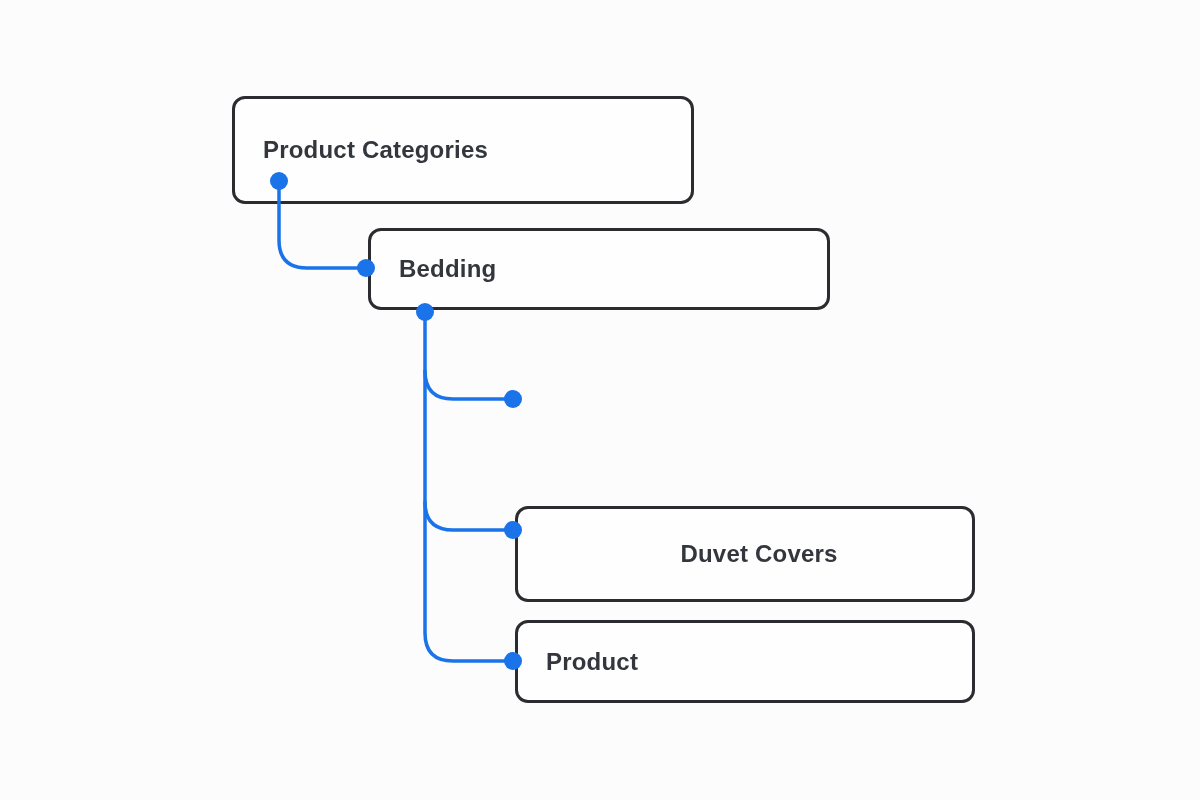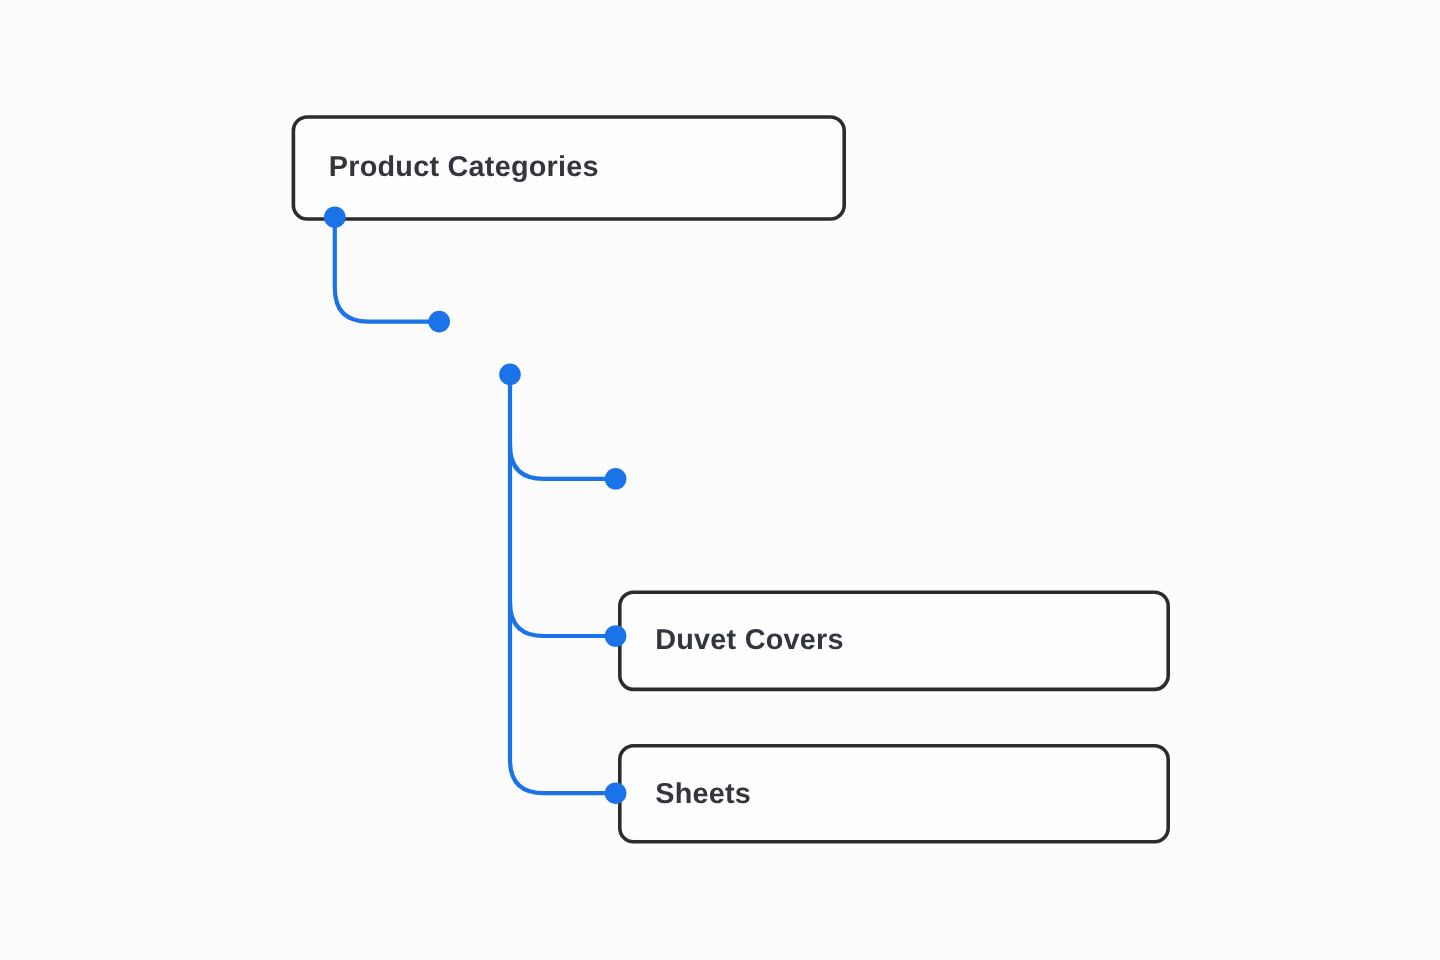--- a/index.html
+++ b/index.html
@@ -26,24 +26,24 @@
     padding-left: 28px;
     z-index: 1;
   }
   .node .label {
     font-size: 24px;
     font-weight: 600;
     letter-spacing: 0.2px;
     color: #33373d;
   }
   
-  #node-product-categories { left: 243px; top:  96px; width: 462px; height: 88px; }
+  #node-product-categories { left: 232px; top:  96px; width: 462px; height: 108px; }
   #node-bedding            { left: 368px; top: 228px; width: 462px; height: 82px; }
   #node-blankets           { left: 515px; top: 358px; width: 460px; height: 82px; }
-  #node-duvet-covers       { left: 515px; top: 492px; width: 460px; height: 84px; }
+  #node-duvet-covers       { left: 515px; top: 506px; width: 460px; height: 96px; justify-content: center; }
   #node-sheets             { left: 515px; top: 620px; width: 460px; height: 83px; }
 
   svg.connectors {
     position: absolute;
     left: 0; top: 0;
     width: 1200px;
     height: 800px;
     z-index: 2;
     pointer-events: none;
   }
@@ -60,28 +60,31 @@
 </style>
 </head>
 <body>
 
 <div class="canvas">
 
   <div class="node" id="node-product-categories">
     <span class="label">Product Categories</span>
   </div>
 
+  <div class="node" id="node-bedding">
+    <span class="label">Bedding</span>
+  </div>
 
 
   <div class="node" id="node-duvet-covers">
     <span class="label">Duvet Covers</span>
   </div>
 
   <div class="node" id="node-sheets">
-    <span class="label">Sheets</span>
+    <span class="label">Product</span>
   </div>
 
   <svg class="connectors" viewBox="0 0 1200 800">
 
     <path d="M 279 181 L 279 240 Q 279 268 307 268 L 366 268"></path>
 
     <path d="M 425 312 L 425 633 Q 425 661 453 661 L 513 661"></path>
 
     <path d="M 425 371 Q 425 399 453 399 L 513 399"></path>
 

